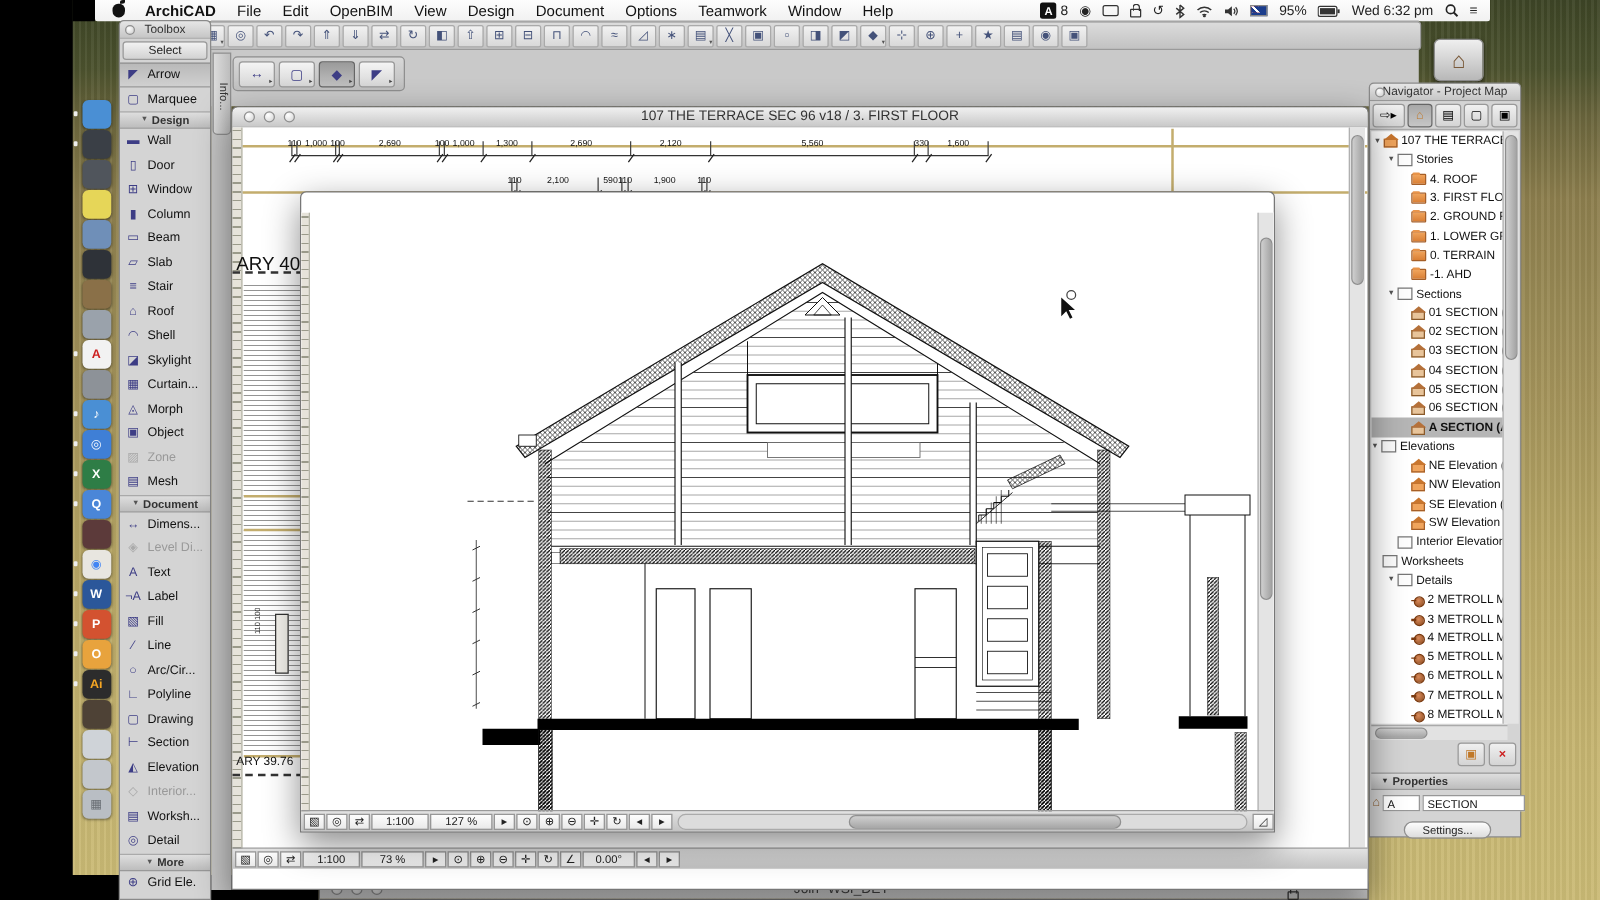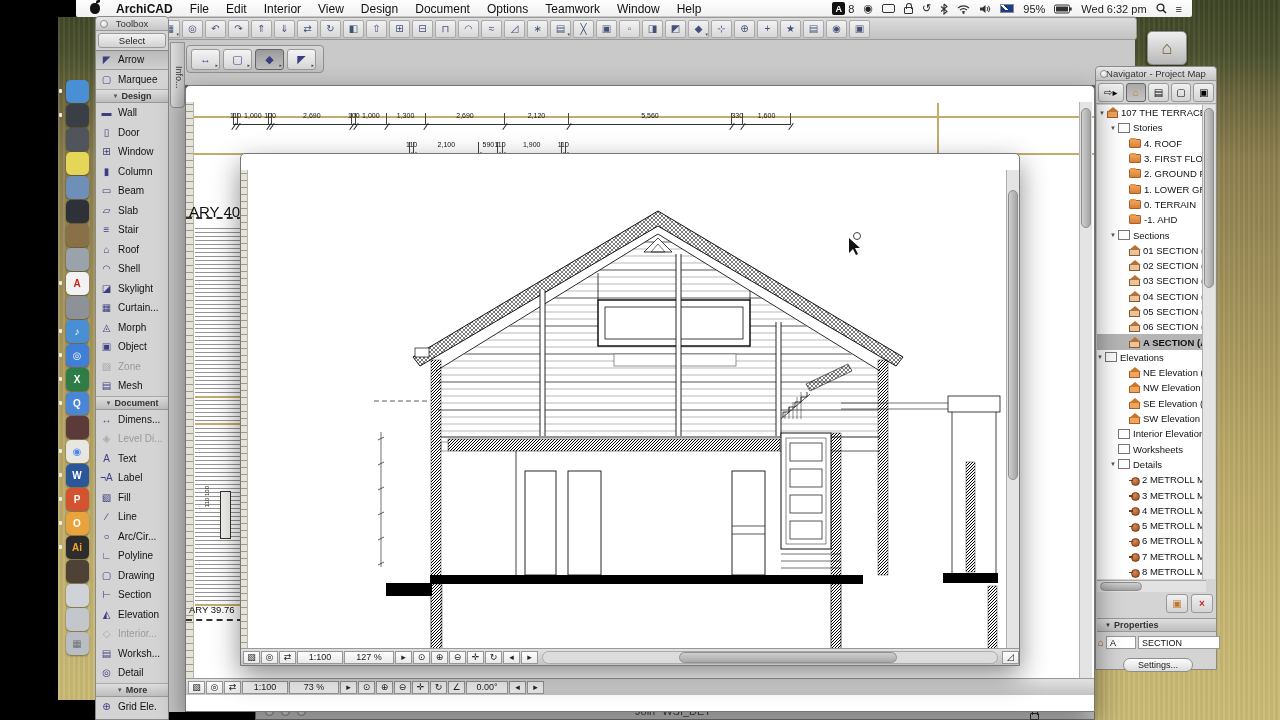--- a/index.html
+++ b/index.html
@@ -134,21 +134,21 @@
   <div class="black-strip" style="left:0;top:0;width:58px;height:720px;"></div>
   <div class="black-strip" style="left:58px;top:0;width:18px;height:17px;"></div>
   <div class="black-strip" style="left:0;top:700px;width:255px;height:20px;"></div>
 
   <div class="menubar">
     <span class="apple"></span>
     <div id="menu-items" style="display:flex;">
         <span class="menu-item b">ArchiCAD</span>
         <span class="menu-item">File</span>
         <span class="menu-item">Edit</span>
-        <span class="menu-item">Interior</span>
+        <span class="menu-item">OpenBIM</span>
         <span class="menu-item">View</span>
         <span class="menu-item">Design</span>
         <span class="menu-item">Document</span>
         <span class="menu-item">Options</span>
         <span class="menu-item">Teamwork</span>
         <span class="menu-item">Window</span>
         <span class="menu-item">Help</span>
       </div>
     <div class="menu-status">
       <span class="mi"><span class="a8box">A</span>&nbsp;<span>8</span></span>
@@ -436,20 +436,28 @@
           <span>More</span>
         </div>
         <div class="tbx-row">
           <span class="ticon">⊕</span>
           <span>Grid Ele.</span>
         </div>
       </div>
   </div>
 
   <div class="window" style="left:185px;top:85px;width:910px;height:627px;z-index:10;">
+    <div class="titlebar">
+      <span class="traffic">
+          <i></i>
+          <i></i>
+          <i></i>
+        </span>
+      <span>107 THE TERRACE SEC 96 v18 / 3. FIRST FLOOR</span>
+    </div>
 
     <div class="tanline" style="left:0;top:30px;width:908px;height:2px;"></div>
     <div class="tanline" style="left:0;top:67px;width:908px;height:2px;"></div>
     <div class="tanline" style="left:751px;top:17px;width:2px;height:50px;"></div>
     <div class="dimrow" id="dimrow1" style="left:47px;top:27px;width:558px;">
         <div class="dimseg" style="flex-grow: 110;">
           <span>110</span>
         </div>
         <div class="dimseg" style="flex-grow: 1000;">
           <span>1,000</span>
@@ -794,21 +802,21 @@
         <div class="tree-row" style="padding-left: 24px;">
           <span class="exp"></span>
           <span class="tico ic-ehouse"></span>
           <span>SW Elevation (A</span>
         </div>
         <div class="tree-row" style="padding-left: 13px;">
           <span class="exp"></span>
           <span class="tico ic-hdr"></span>
           <span>Interior Elevations</span>
         </div>
-        <div class="tree-row" style="padding-left: 13px;">
+        <div class="tree-row" style="padding-left: 1px;">
           <span class="exp"></span>
           <span class="tico ic-hdr"></span>
           <span>Worksheets</span>
         </div>
         <div class="tree-row" style="padding-left: 13px;">
           <span class="exp">▼</span>
           <span class="tico ic-hdr"></span>
           <span>Details</span>
         </div>
         <div class="tree-row" style="padding-left: 24px;">

